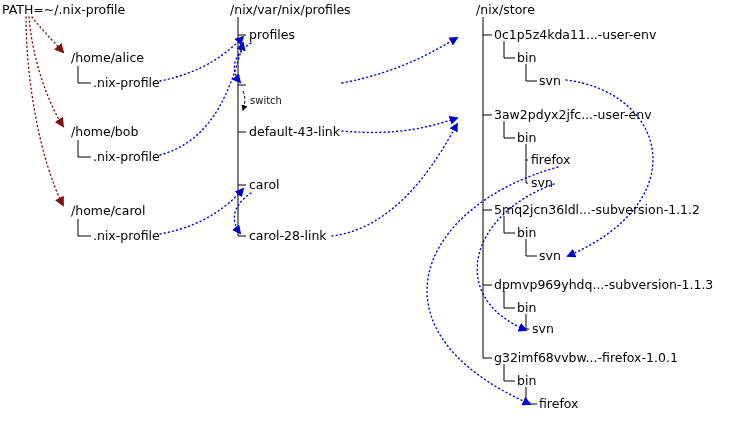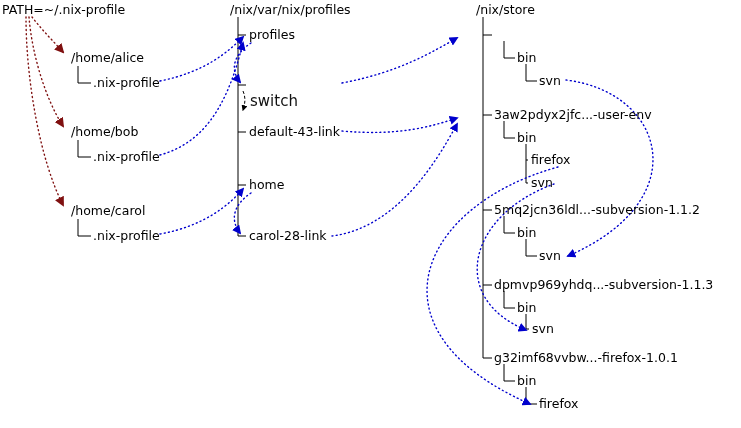--- a/index.html
+++ b/index.html
@@ -11,21 +11,21 @@
     overflow:hidden;
   }
   #wires{position:absolute;left:0;top:0;width:741px;height:428px;}
   .lbl{
     position:absolute;
     font-size:12.5px;
     line-height:14px;
     color:#000;
     white-space:nowrap;
   }
-  .lbl.small{font-size:15px;color:#111;}
+  .lbl.small{font-size:10px;color:#111;}
 </style>
 </head>
 <body>
 
 <div id="stage">
 
   <svg id="wires" width="741" height="428" viewBox="0 0 741 428">
     <defs>
       <marker id="arr-blue" viewBox="0 0 10 10" refX="8" refY="5" markerWidth="6.5" markerHeight="6.5" orient="auto-start-reverse">
         <path d="M0 0 L10 5 L0 10 z" fill="#0000cd"></path>
@@ -81,23 +81,24 @@
   <div class="lbl" style="left:71px;top:51px">/home/alice</div>
   <div class="lbl" style="left:93px;top:76px">.nix-profile</div>
   <div class="lbl" style="left:71px;top:125px">/home/bob</div>
   <div class="lbl" style="left:93px;top:150px">.nix-profile</div>
   <div class="lbl" style="left:71px;top:204px">/home/carol</div>
   <div class="lbl" style="left:93px;top:229px">.nix-profile</div>
 
   <div class="lbl" style="left:249px;top:28px">profiles</div>
   <div class="lbl small" style="left:250px;top:94px">switch</div>
   <div class="lbl" style="left:249px;top:125px">default-43-link</div>
-  <div class="lbl" style="left:249px;top:178px">home</div>
+  <div class="lbl" style="left:249px;top:178px">carol</div>
   <div class="lbl" style="left:249px;top:229px">carol-28-link</div>
 
+  <div class="lbl" style="left:494px;top:28px">0c1p5z4kda11...-user-env</div>
   <div class="lbl" style="left:517px;top:51px">bin</div>
   <div class="lbl" style="left:539px;top:74px">svn</div>
 
   <div class="lbl" style="left:494px;top:108px">3aw2pdyx2jfc...-user-env</div>
   <div class="lbl" style="left:517px;top:131px">bin</div>
   <div class="lbl" style="left:531px;top:153px">firefox</div>
   <div class="lbl" style="left:531px;top:176px">svn</div>
 
   <div class="lbl" style="left:494px;top:203px">5mq2jcn36ldl...-subversion-1.1.2</div>
   <div class="lbl" style="left:517px;top:226px">bin</div>

